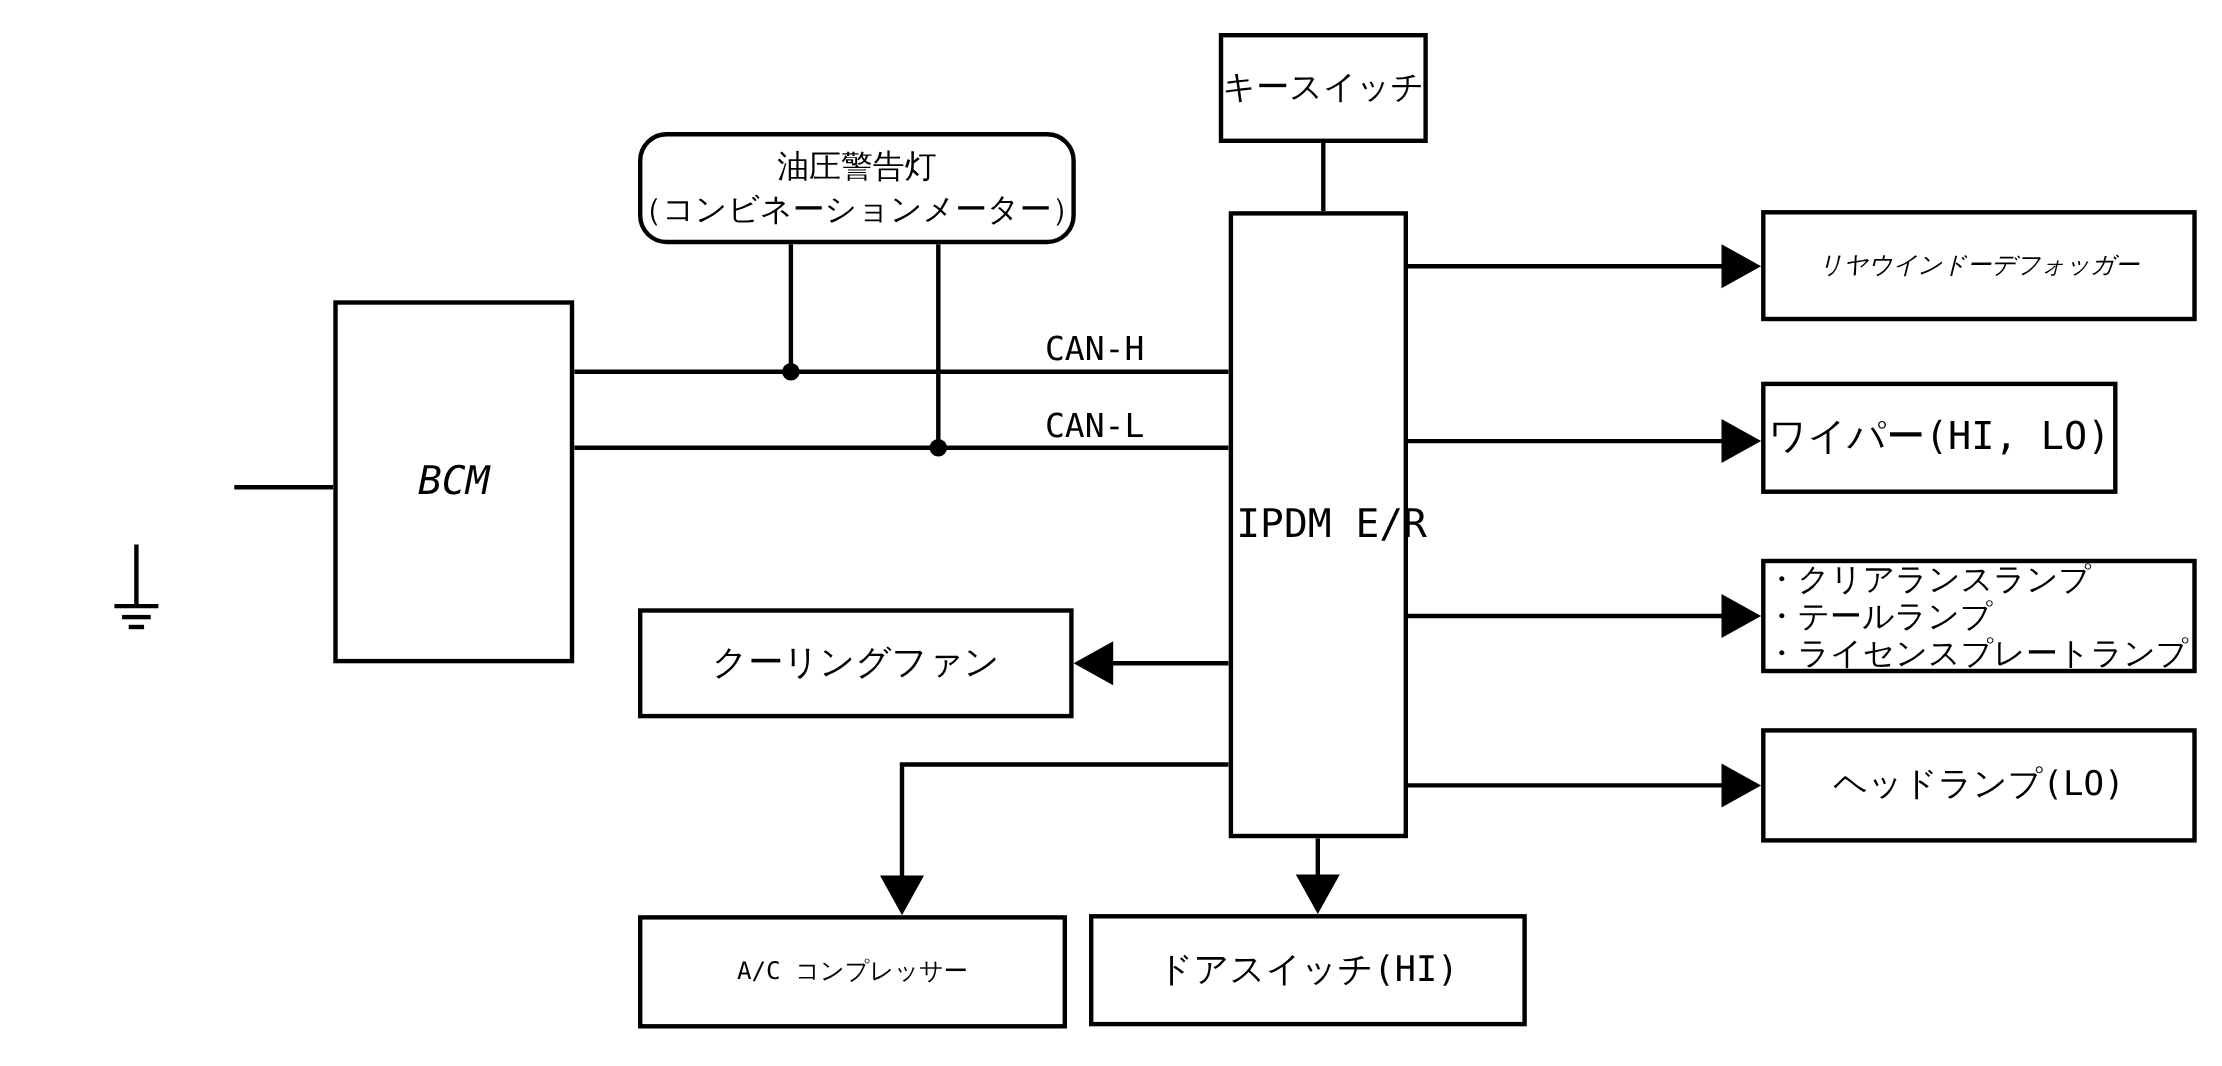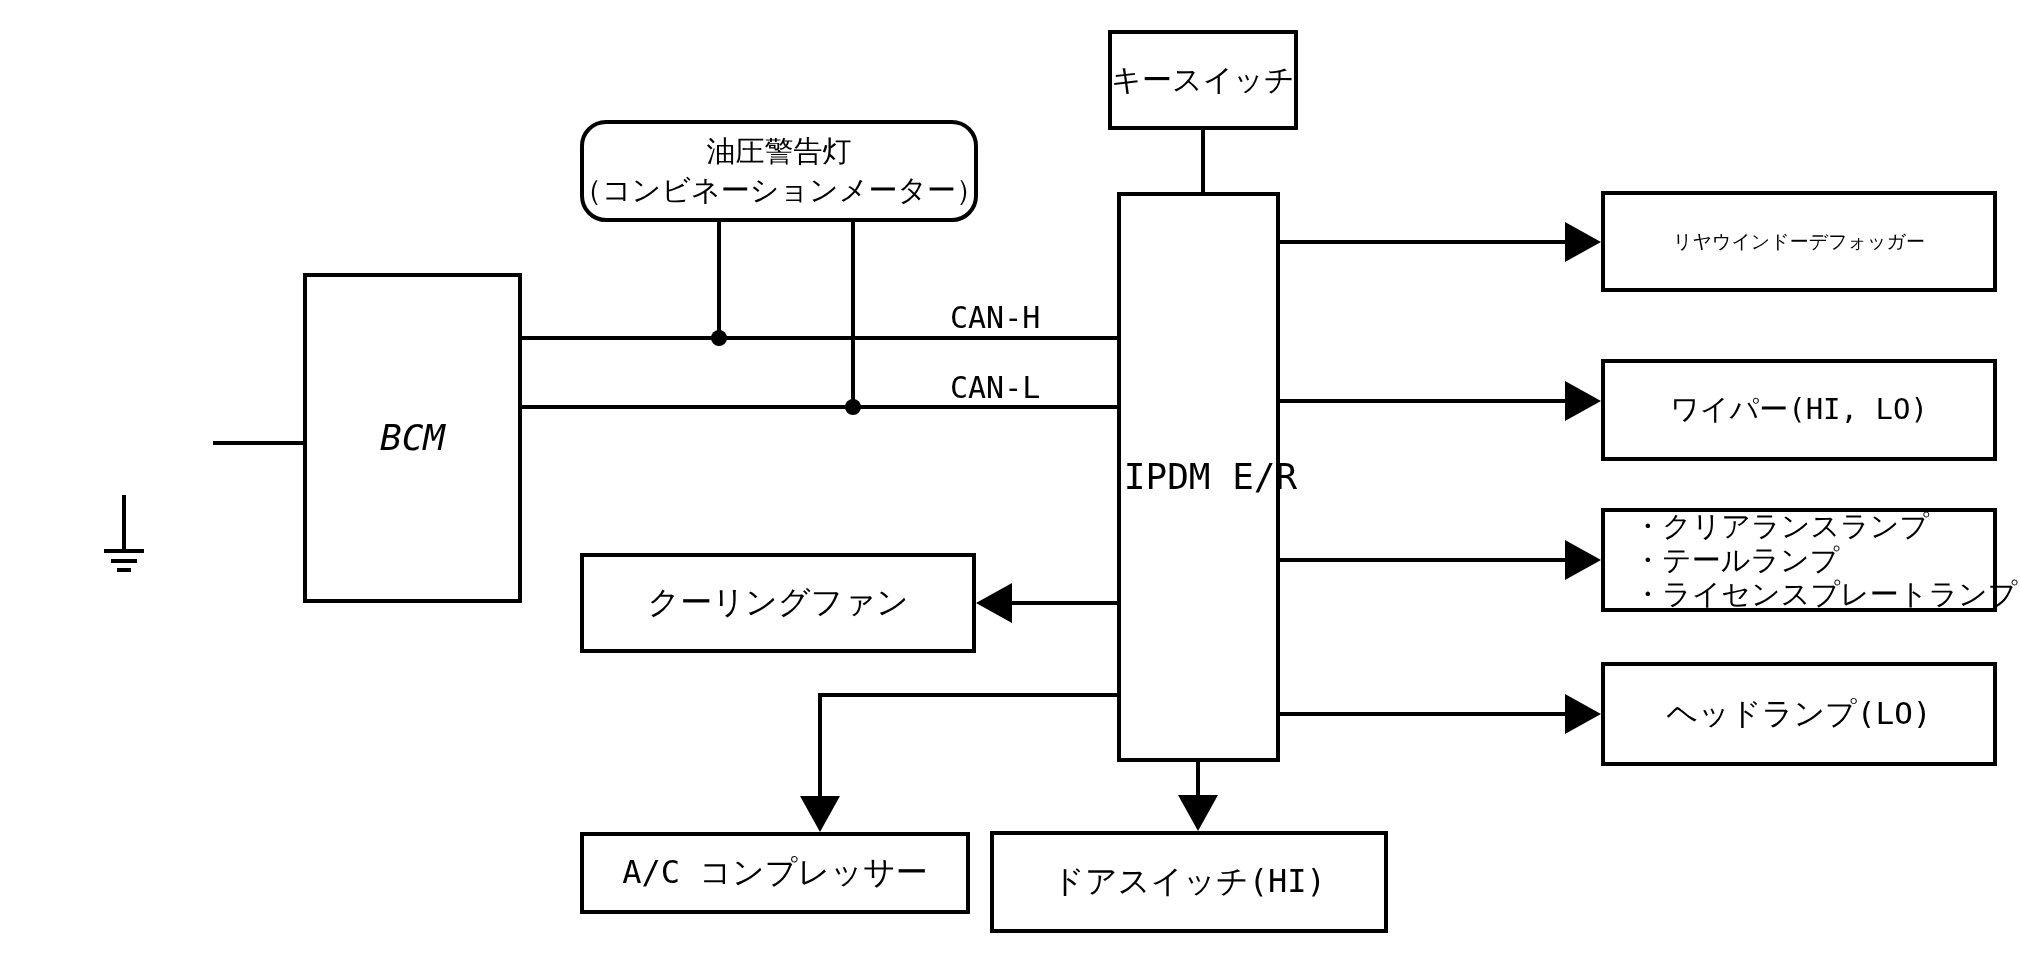--- a/index.html
+++ b/index.html
@@ -25,26 +25,26 @@
     line-height:1.35;
     white-space:nowrap;
   }
   
   .n-key       {left:1108px;top:30px; width:190px;height:100px;}
   .n-oil       {left:580px; top:120px;width:398px;height:102px;font-size:29px;border-radius:26px;}
   .n-door      {left:28px;  top:390px;width:185px;height:105px;font-size:29px;}
   .n-bcm       {left:303px; top:273px;width:219px;height:330px;font-size:36px;font-style:italic;}
   .n-ipdm      {left:1117px;top:192px;width:163px;height:570px;font-size:36px;padding-left:24px;}
   .n-fan       {left:580px; top:553px;width:396px;height:100px;font-size:32px;}
-  .n-ac        {left:580px; top:832px;width:390px;height:82px;font-size:32px;}
+  .n-ac        {left:580px; top:832px;width:390px;height:103px;font-size:22px;}
   .n-hhi       {left:990px; top:831px;width:398px;height:102px;font-size:32px;}
-  .n-defog     {left:1601px;top:191px;width:396px;height:101px;font-size:19px;}
-  .n-wiper     {left:1601px;top:359px;width:396px;height:102px;font-size:29px;}
+  .n-defog     {left:1601px;top:191px;width:396px;height:101px;font-size:22px;font-style:italic;}
+  .n-wiper     {left:1601px;top:347px;width:324px;height:102px;font-size:35px;}
   .n-lamps     {left:1601px;top:508px;width:396px;height:104px;font-size:29px;
-                align-items:flex-start;text-align:left;padding-left:28px;line-height:34px;}
+                align-items:flex-start;text-align:left;padding-left:0;line-height:34px;}
   .n-hlo       {left:1601px;top:662px;width:396px;height:104px;font-size:31px;}
   .bus-label{
     position:absolute;
     font-size:30px;
     font-family:"DejaVu Sans Mono","Liberation Mono",monospace;
     letter-spacing:0px;
   }
   .bl-canh{left:950px;top:300px;}
   .bl-canl{left:950px;top:370px;}
   svg line,svg polyline{stroke:#000;stroke-width:4;fill:none;}

